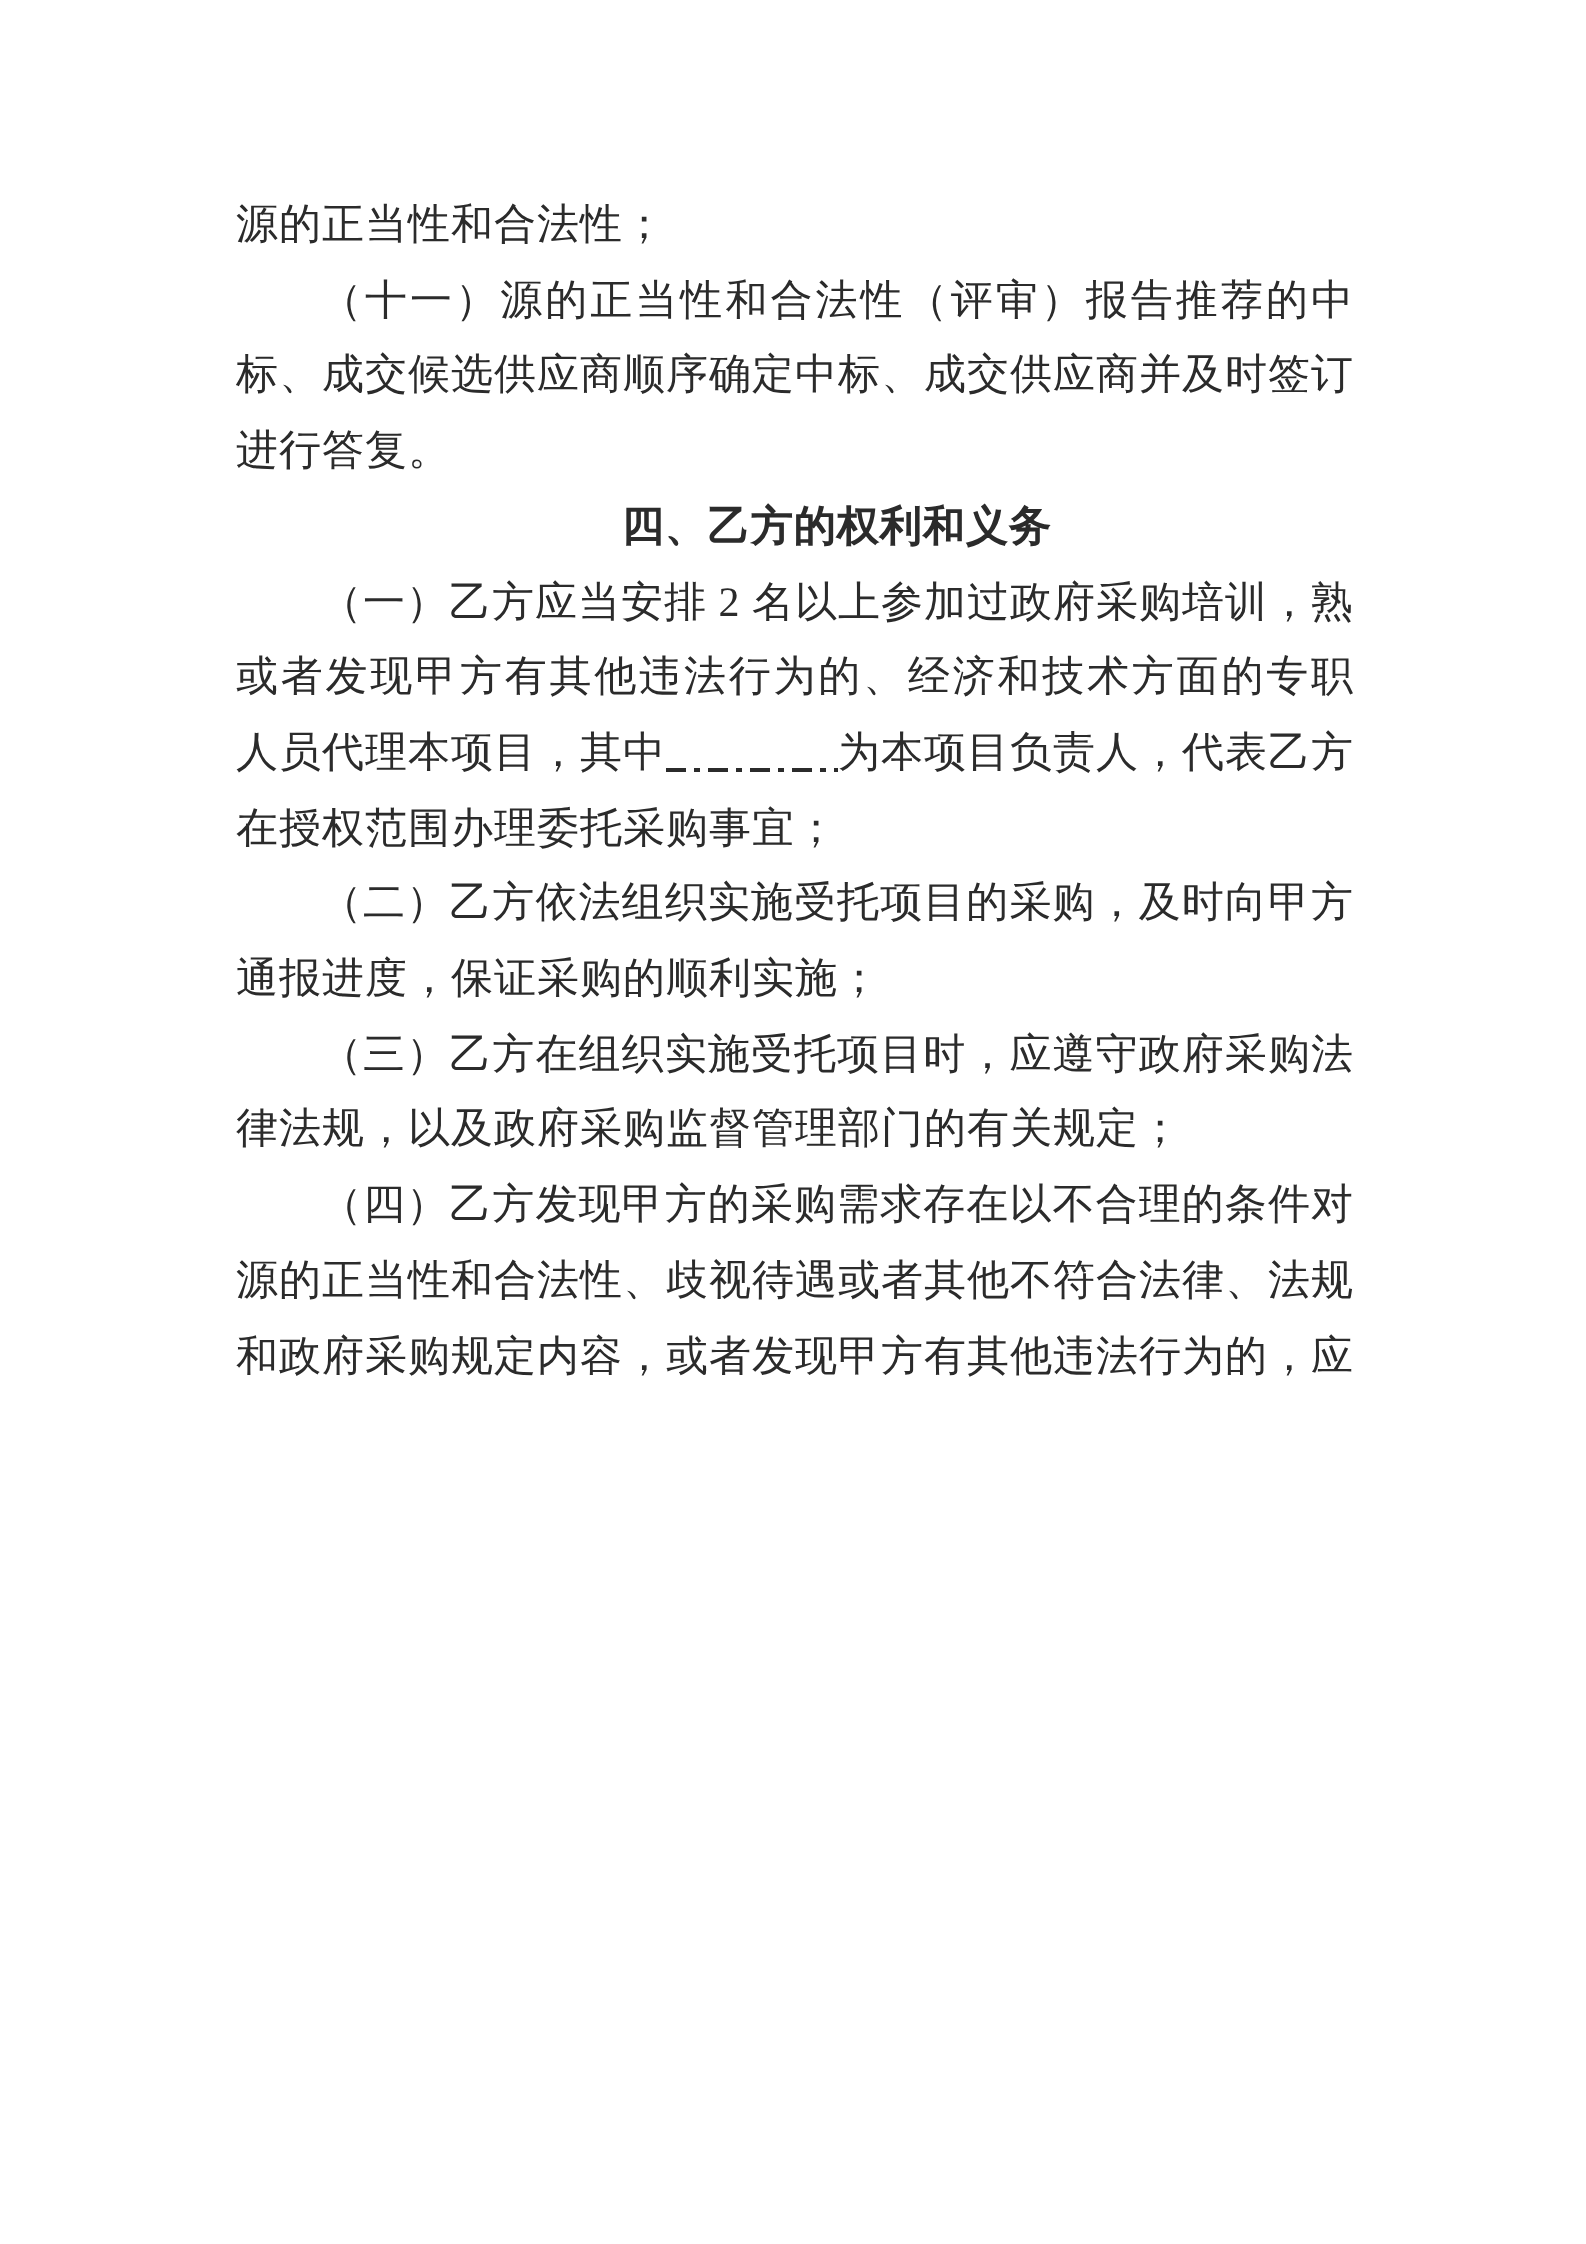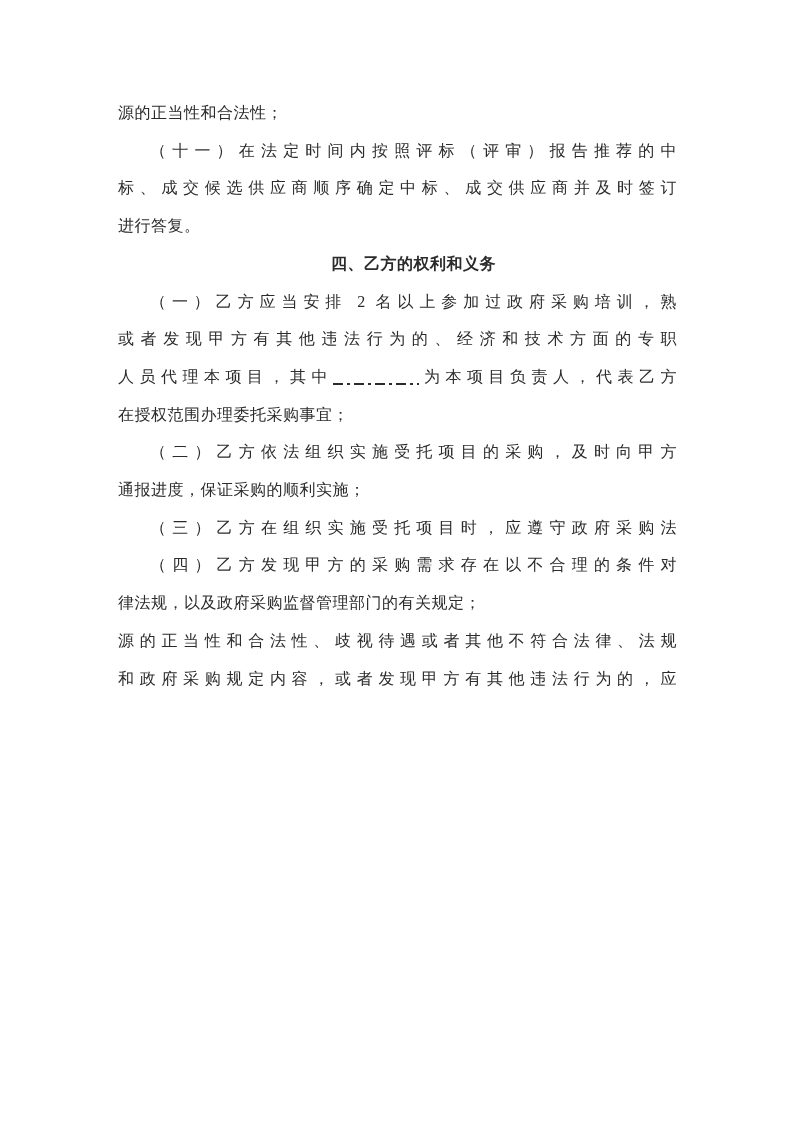--- a/index.html
+++ b/index.html
@@ -9,21 +9,21 @@
   }
   .page {
     position: relative;
     width: 793px;
     height: 1122px;
     margin: 0;
     background: var(--page, #ffffff);
     box-sizing: border-box;
     padding: 94px 116px 0 118px;
     font-family: "Liberation Serif", "DejaVu Serif", serif;
-    font-size: 16px;
+    font-size: 21px;
     line-height: 37.7px;
     color: var(--text, #2b2b2b);
     overflow: hidden;
   }
   .line {
     min-height: 37.7px;
     letter-spacing: 0.5px;
     white-space: normal;
   }
   .justify {
@@ -53,29 +53,29 @@
     background-position: 0 100%;
     background-size: 100% 2px;
     background-repeat: no-repeat;
   }
 </style>
 </head>
 <body>
 
 <div class="page">
   <div class="line">源的正当性和合法性；</div>
-  <div class="line justify indent">（十一）在法定时间内按照评标（评审）报告推荐的中</div>
+  <div class="line justify indent">（十一）源的正当性和合法性（评审）报告推荐的中</div>
   <div class="line justify">标、成交候选供应商顺序确定中标、成交供应商并及时签订</div>
   <div class="line">进行答复。</div>
   <div class="line indent bold">四、乙方的权利和义务</div>
   <div class="line justify indent">（一）乙方应当安排 2 名以上参加过政府采购培训，熟</div>
   <div class="line justify">或者发现甲方有其他违法行为的、经济和技术方面的专职</div>
   <div class="line justify"><span>人员代理本项目，其中</span><span class="blank"></span><span>为本项目负责人，代表乙方</span></div>
   <div class="line">在授权范围办理委托采购事宜；</div>
   <div class="line justify indent">（二）乙方依法组织实施受托项目的采购，及时向甲方</div>
   <div class="line">通报进度，保证采购的顺利实施；</div>
   <div class="line justify indent">（三）乙方在组织实施受托项目时，应遵守政府采购法</div>
+  <div class="line">律法规，以及政府采购监督管理部门的有关规定；</div>
   <div class="line justify indent">（四）乙方发现甲方的采购需求存在以不合理的条件对</div>
-  <div class="line">律法规，以及政府采购监督管理部门的有关规定；</div>
   <div class="line justify">源的正当性和合法性、歧视待遇或者其他不符合法律、法规</div>
   <div class="line justify">和政府采购规定内容，或者发现甲方有其他违法行为的，应</div>
 
 </div>
 
 </body></html>

